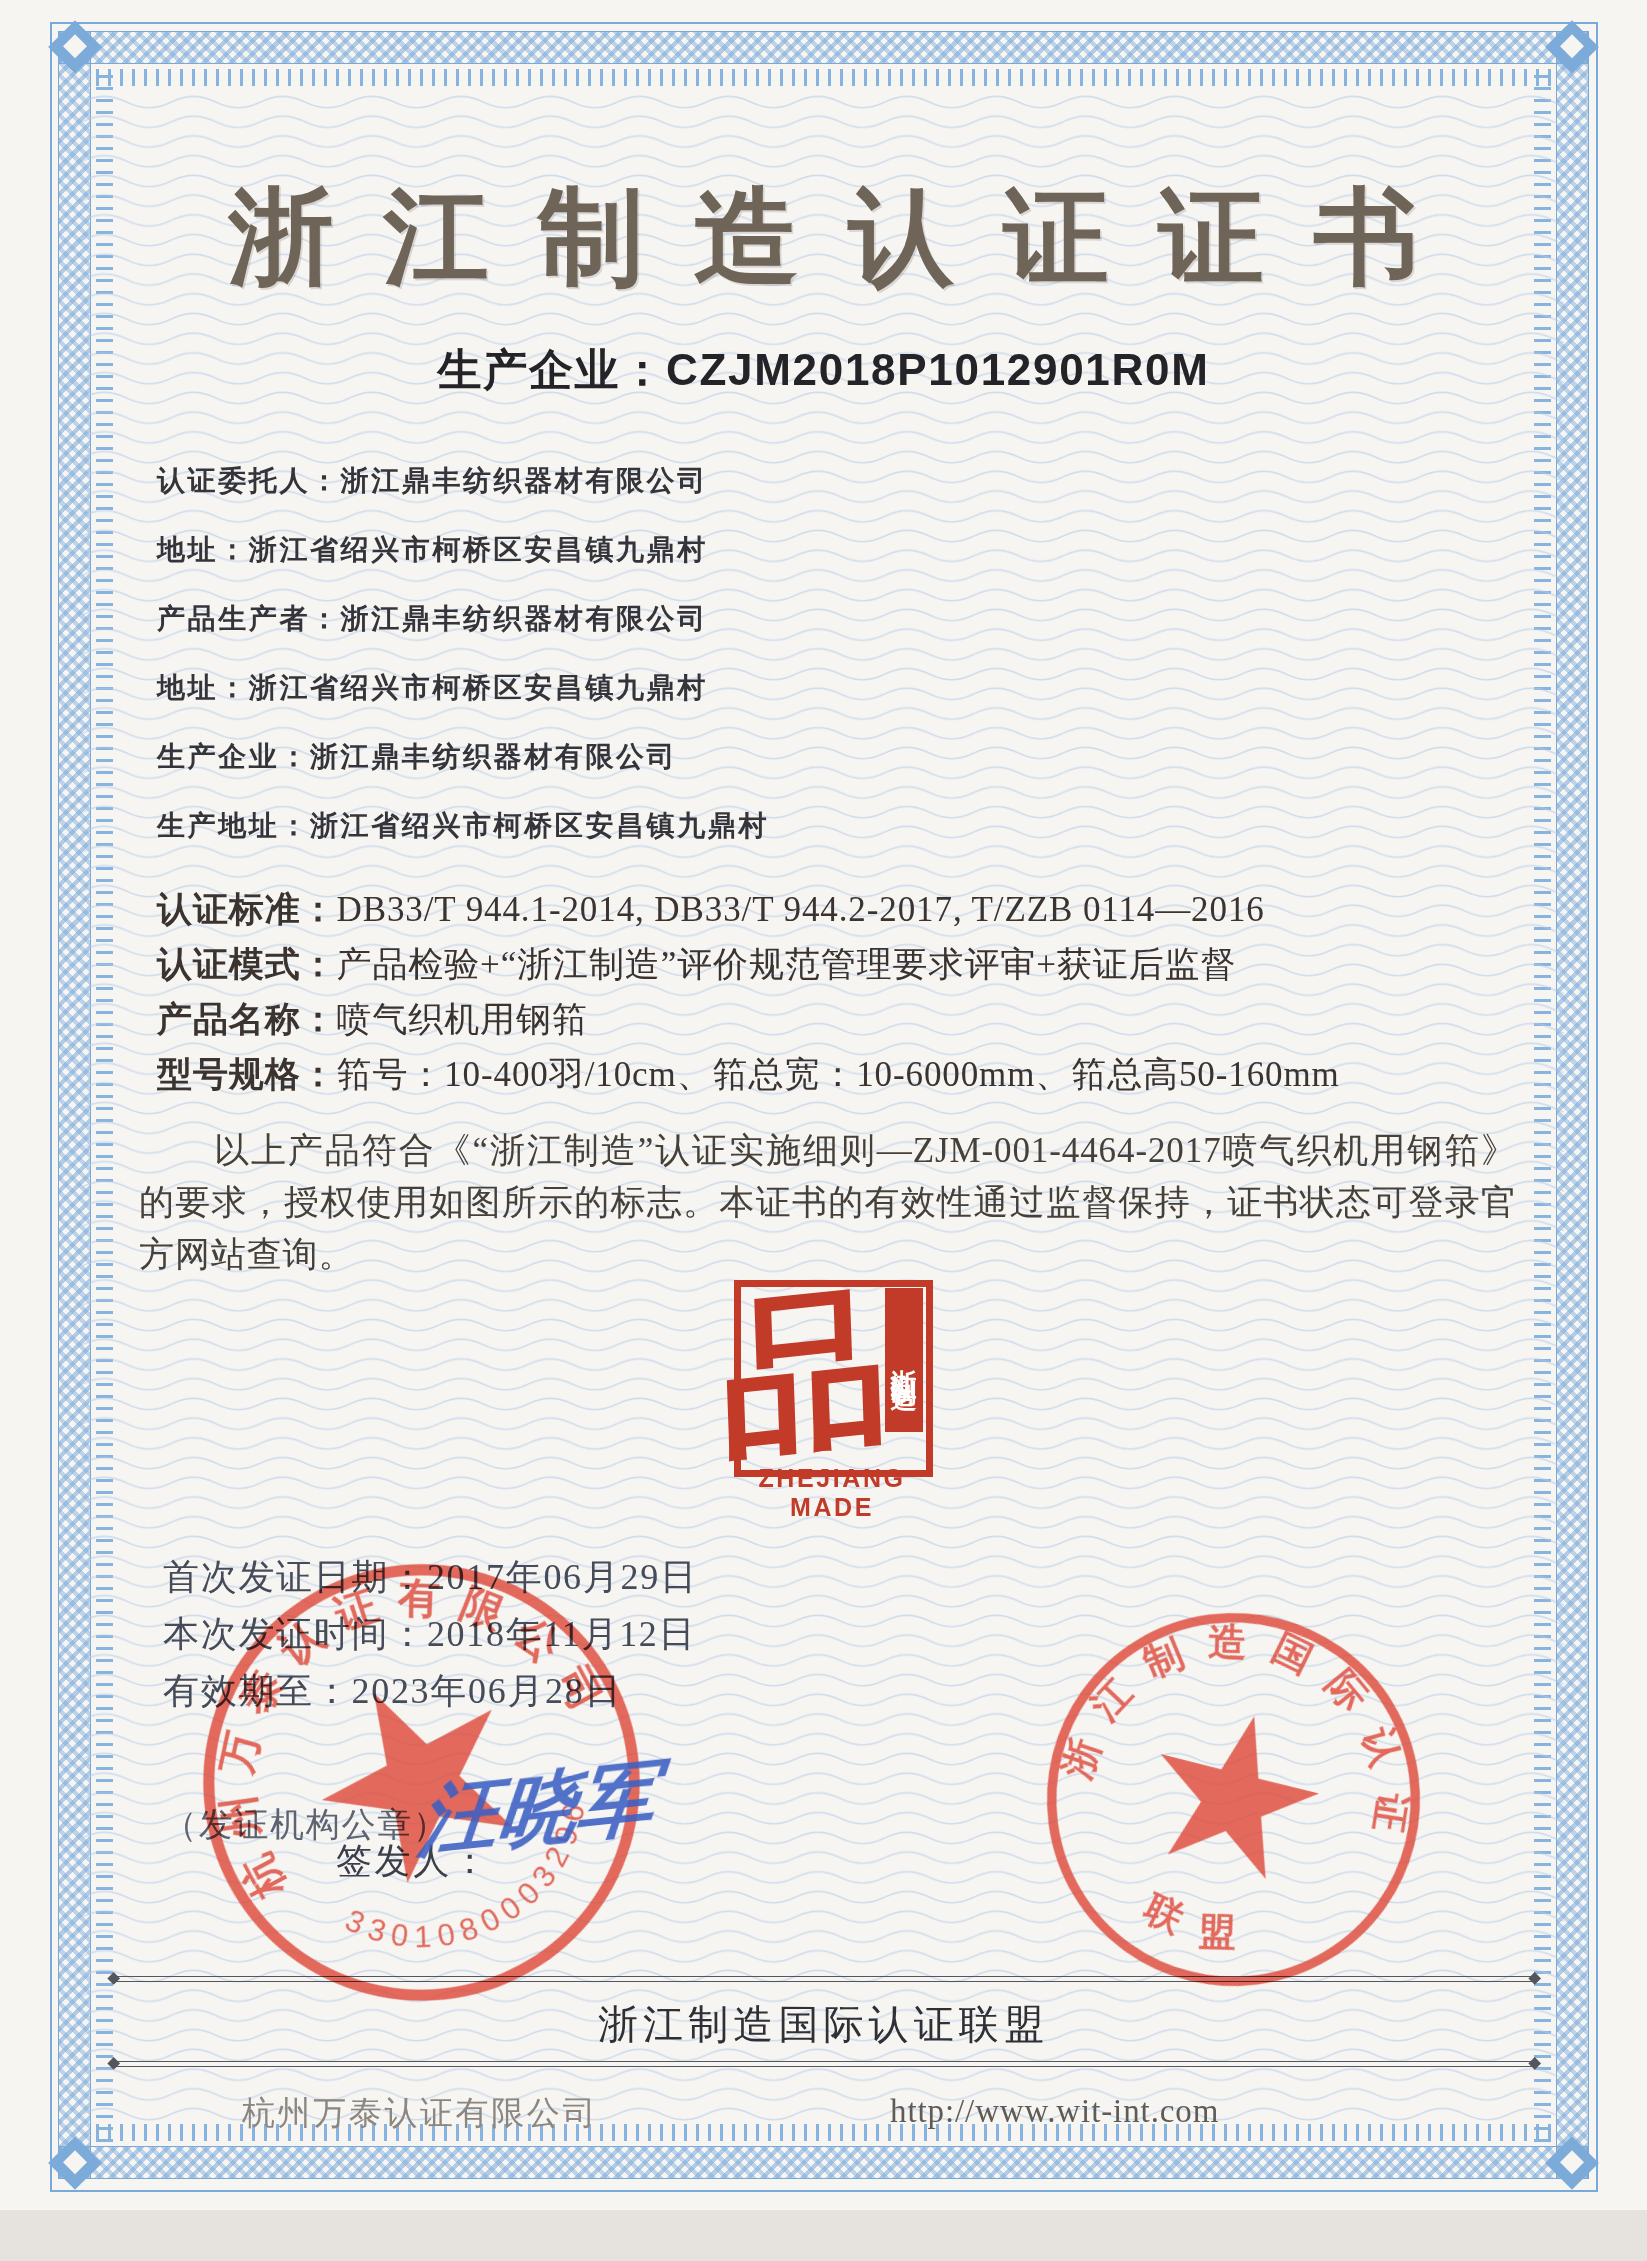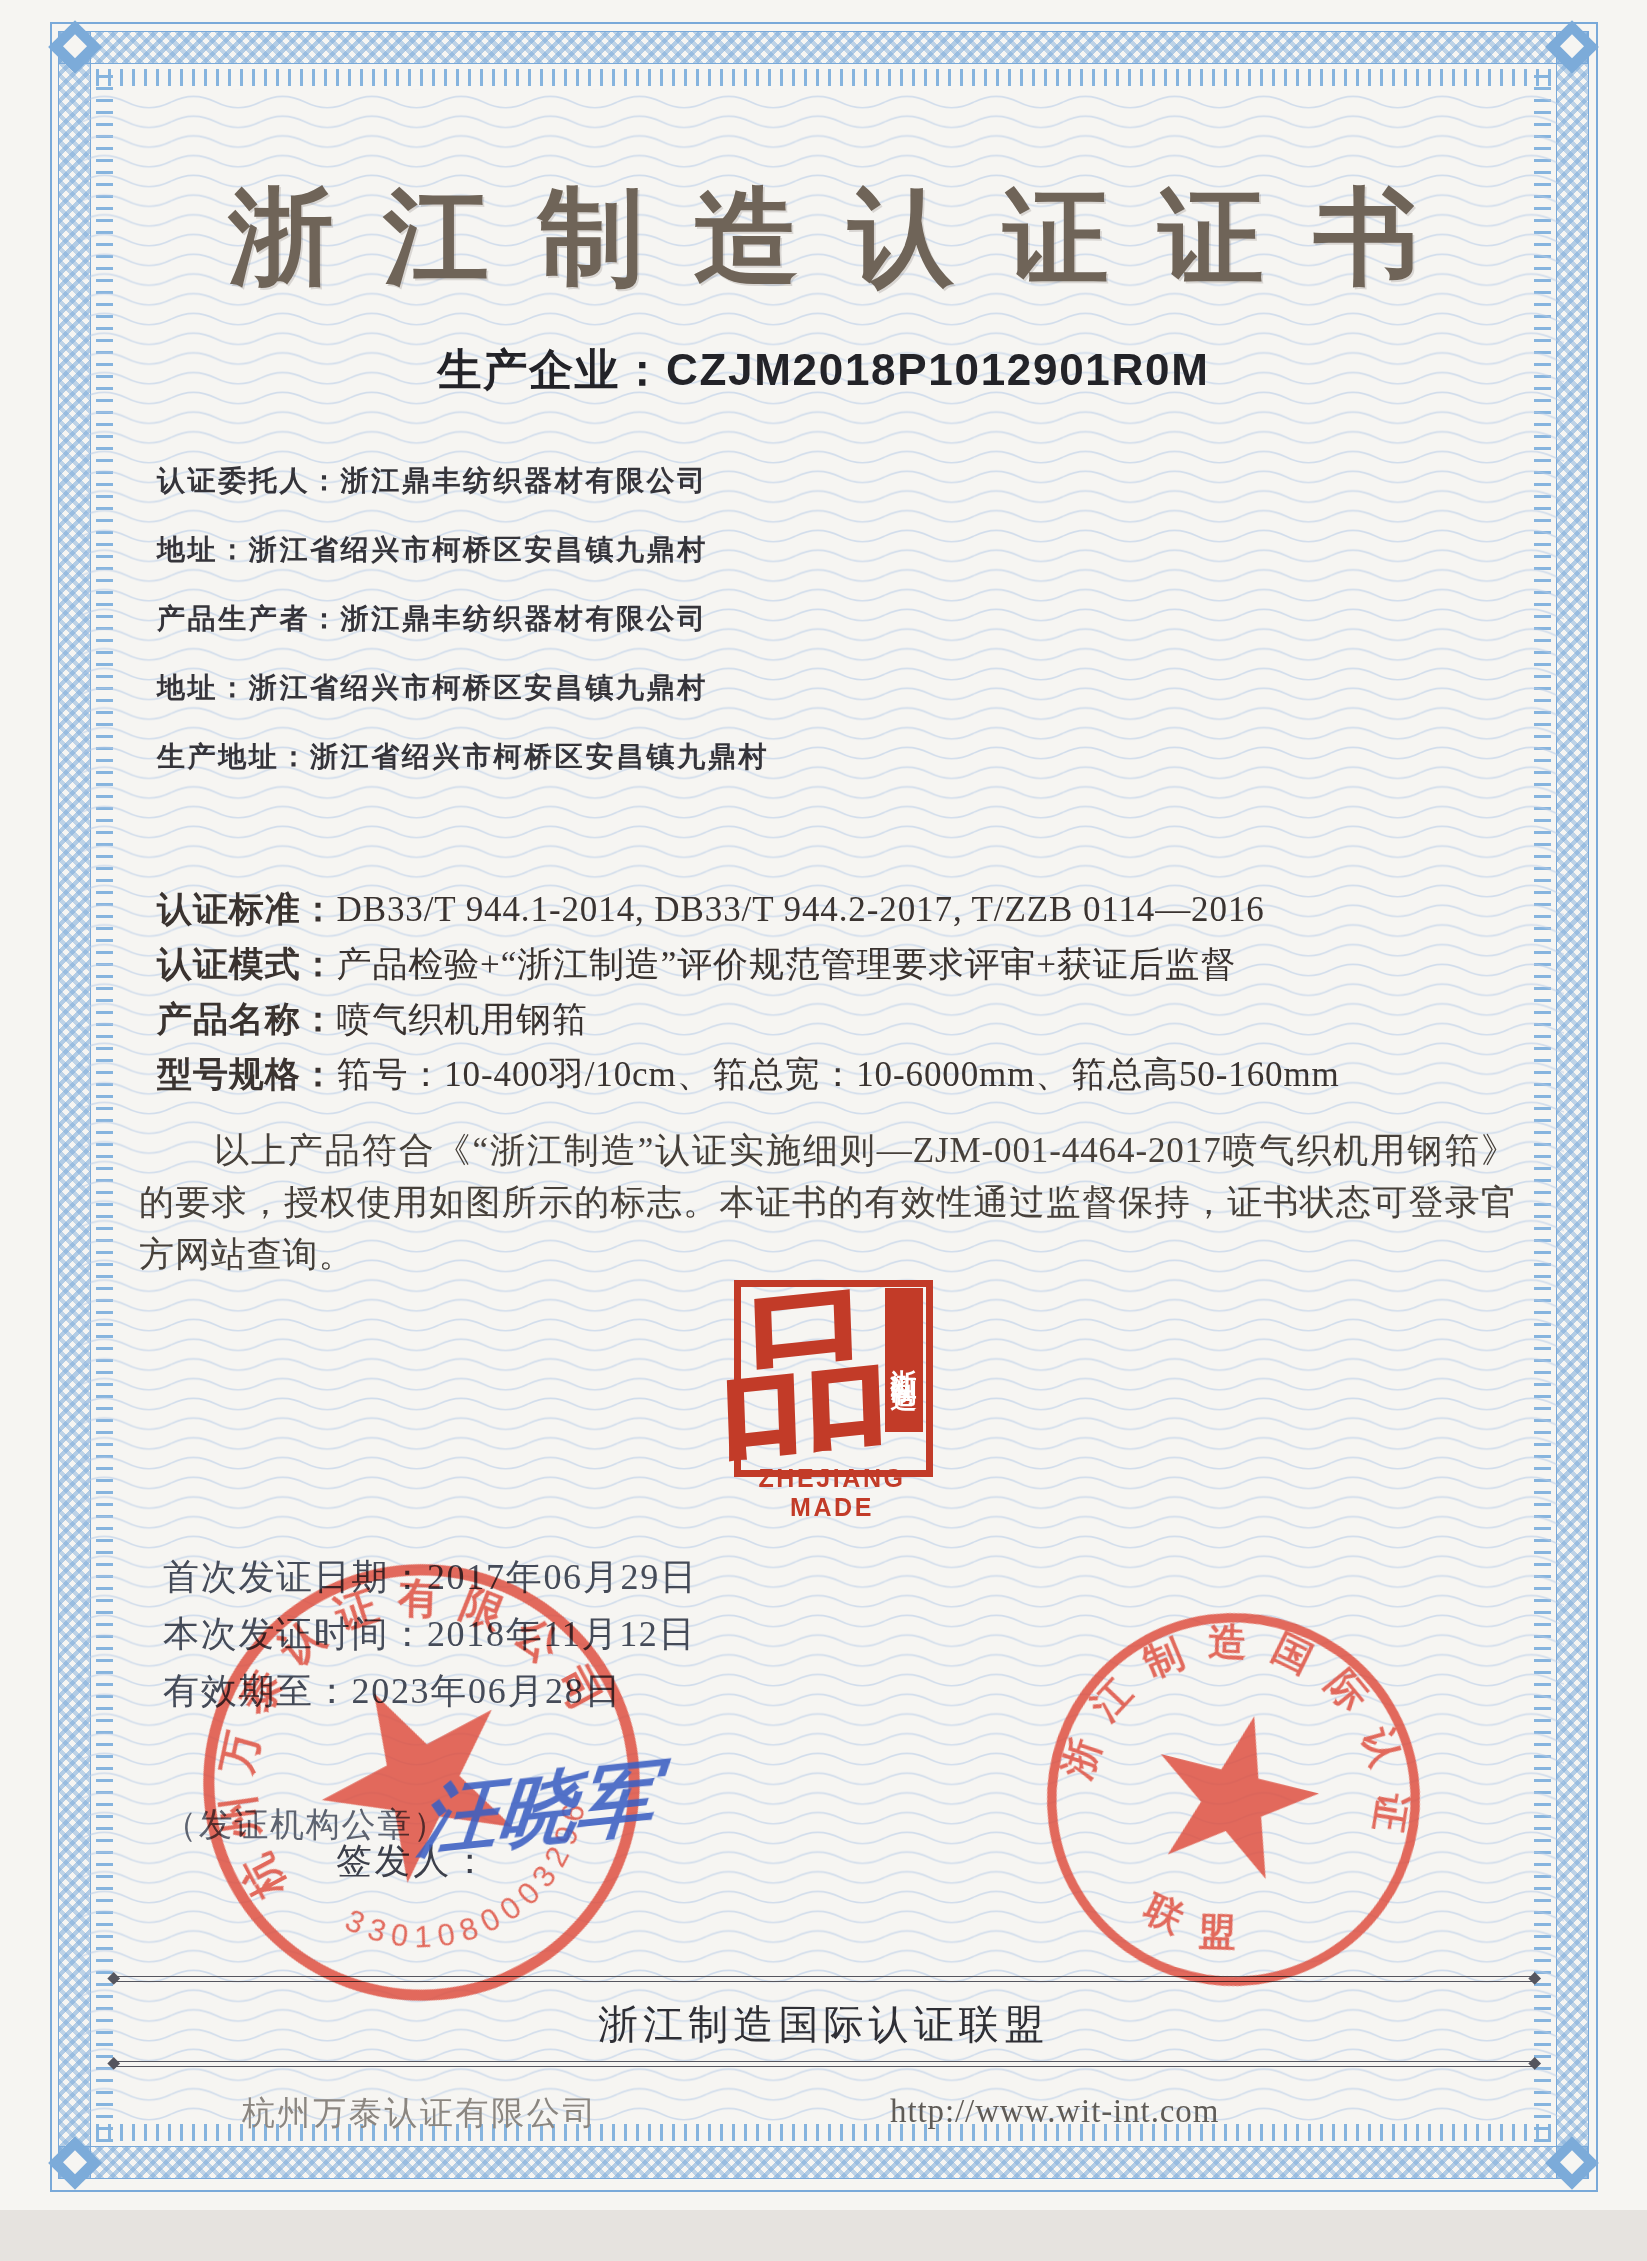--- a/index.html
+++ b/index.html
@@ -139,20 +139,21 @@
 
     <div class="cert-no">
       <span>生产企业：</span><span>CZJM2018P1012901R0M</span>
     </div>
 
     <div class="info-block">
       <div class="info-line"><span>认证委托人：</span><span>浙江鼎丰纺织器材有限公司</span></div>
       <div class="info-line"><span>地址：</span><span>浙江省绍兴市柯桥区安昌镇九鼎村</span></div>
       <div class="info-line"><span>产品生产者：</span><span>浙江鼎丰纺织器材有限公司</span></div>
       <div class="info-line"><span>地址：</span><span>浙江省绍兴市柯桥区安昌镇九鼎村</span></div>
+      <div class="info-line"><span>生产企业：</span><span>浙江鼎丰纺织器材有限公司</span></div>
       <div class="info-line"><span>生产地址：</span><span>浙江省绍兴市柯桥区安昌镇九鼎村</span></div>
     </div>
 
     <div class="detail-block">
       <div class="detail-line"><span class="lbl">认证标准：</span><span>DB33/T 944.1-2014, DB33/T 944.2-2017, T/ZZB 0114—2016</span></div>
       <div class="detail-line"><span class="lbl">认证模式：</span><span>产品检验+“浙江制造”评价规范管理要求评审+获证后监督</span></div>
       <div class="detail-line"><span class="lbl">产品名称：</span><span>喷气织机用钢筘</span></div>
       <div class="detail-line"><span class="lbl">型号规格：</span><span>筘号：10-400羽/10cm、筘总宽：10-6000mm、筘总高50-160mm</span></div>
     </div>
 

